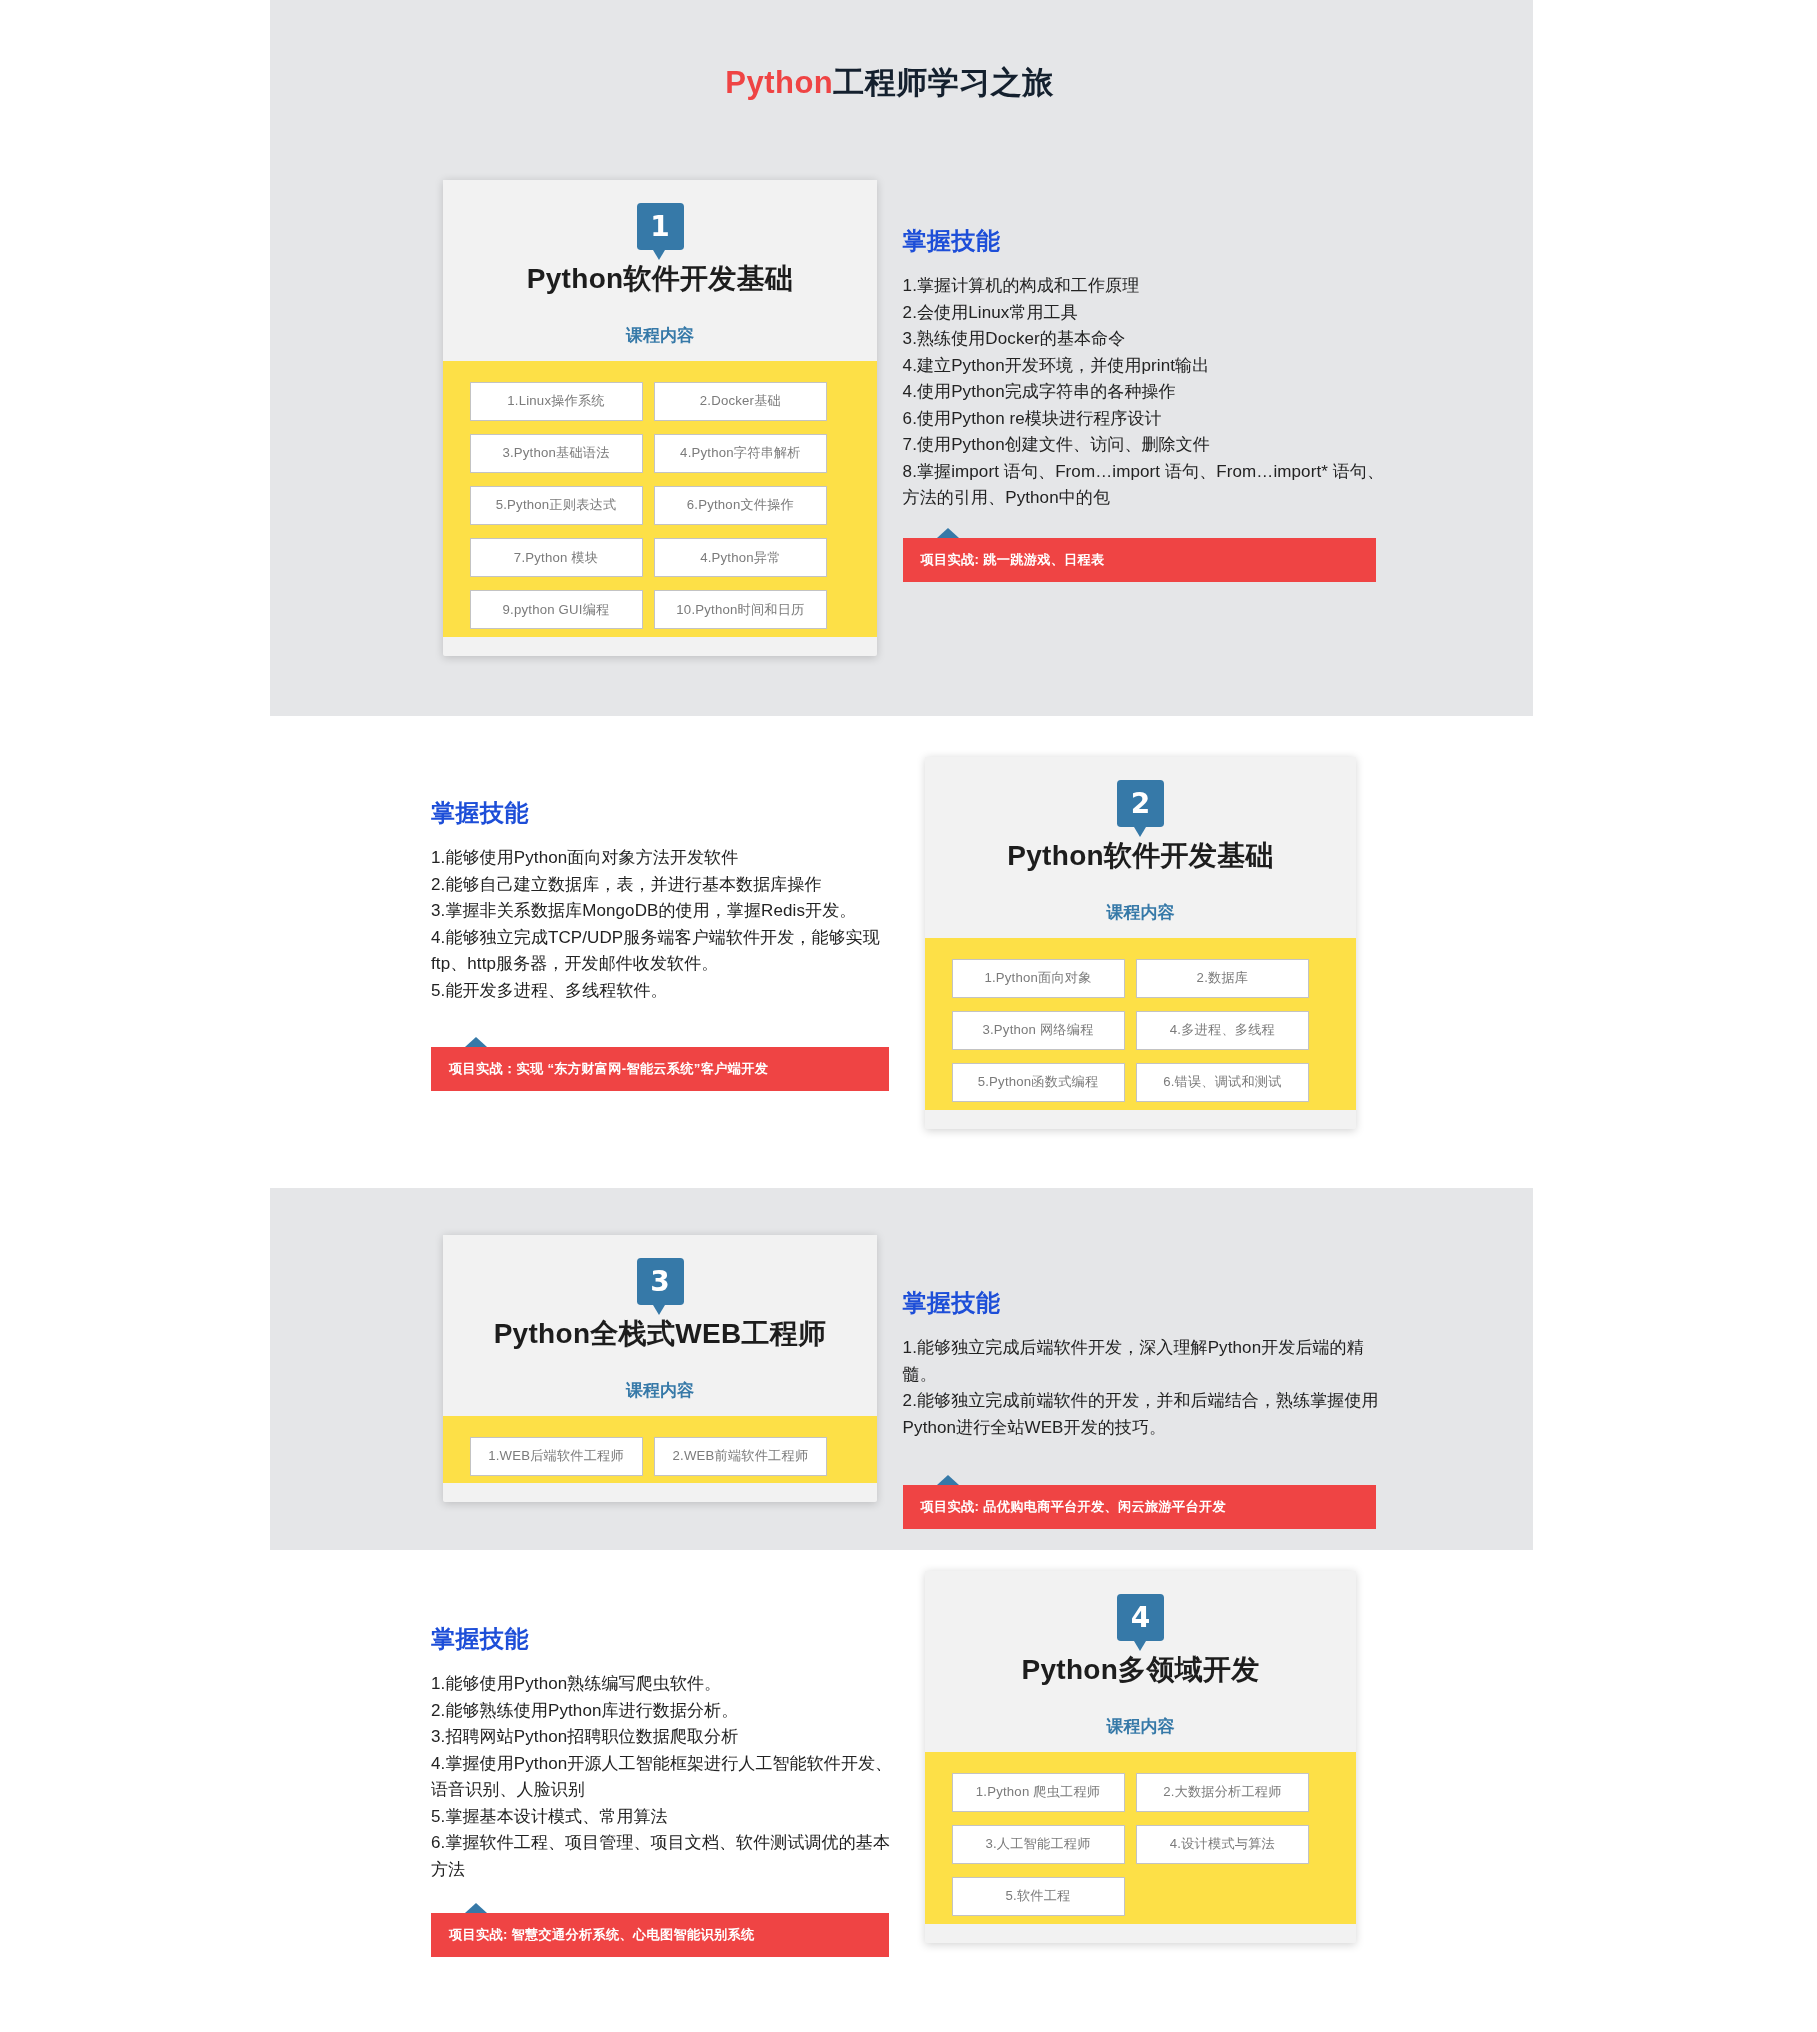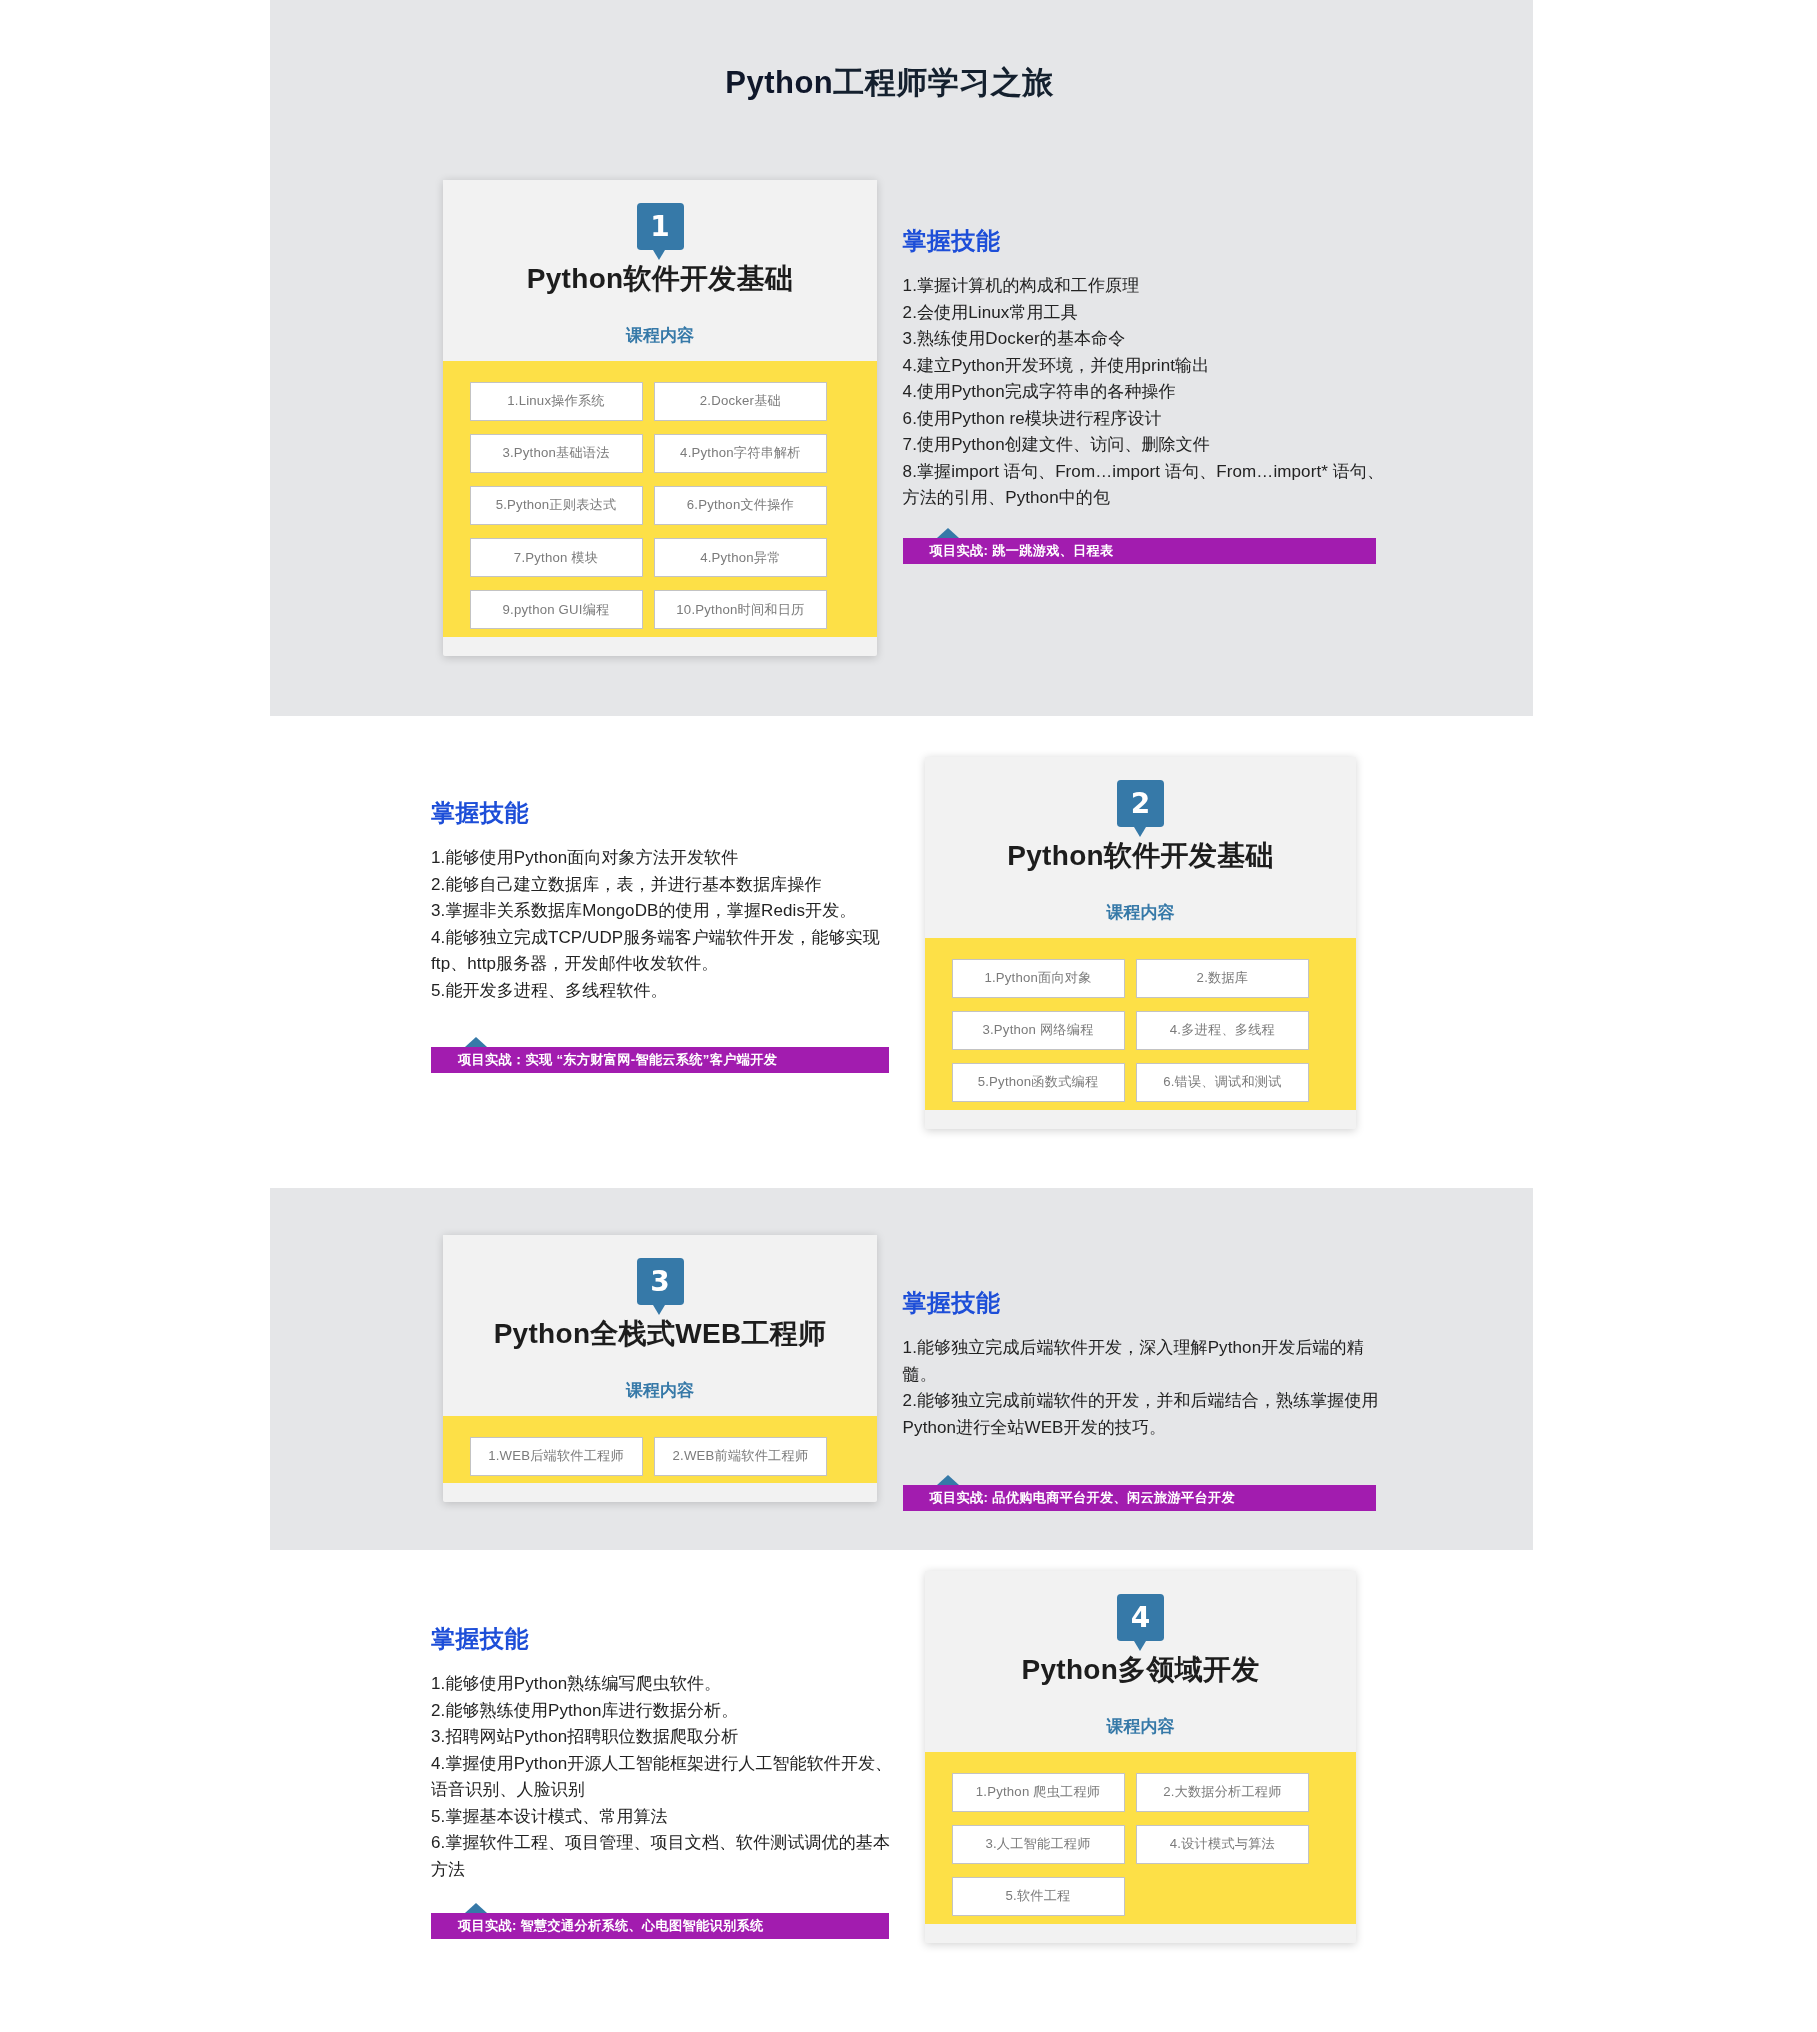--- a/index.html
+++ b/index.html
@@ -28,21 +28,21 @@
     position: relative;
     z-index: 2;
     text-align: center;
     padding-top: 62px;
     font-size: 31px;
     font-weight: bold;
     color: #14202e;
     letter-spacing: 0.5px;
     width: 1779px;
   }
-  .page-title .py { color: #0f172a; margin-top: 40px; }
+  .page-title .py { color: #ef4444; margin-top: 40px; }
 
   
   .section {
     position: relative;
     z-index: 2;
     width: 1779px;
   }
   .row {
     display: flex;
     align-items: flex-start;
@@ -139,28 +139,28 @@
   .skills-list { list-style: none; }
   .skills-list li {
     font-size: 17px;
     color: #222222;
     line-height: 26.5px;
     letter-spacing: 0.1px;
   }
   .project-banner {
     position: relative;
     margin-top: 28px;
-    background: #a21caf;
+    background: #ef4444;
     color: #ffffff;
     font-size: 13.2px;
     font-weight: bold;
-    height: 26px;
+    height: 44px;
     display: flex;
     align-items: center;
-    padding-left: 27px;
+    padding-left: 18px;
     letter-spacing: 0.3px;
   }
   .project-banner::before {
     content: "";
     position: absolute;
     left: 34px;
     top: -10.4px;
     width: 0; height: 0;
     border-left: 11.4px solid transparent;
     border-right: 11.4px solid transparent;

